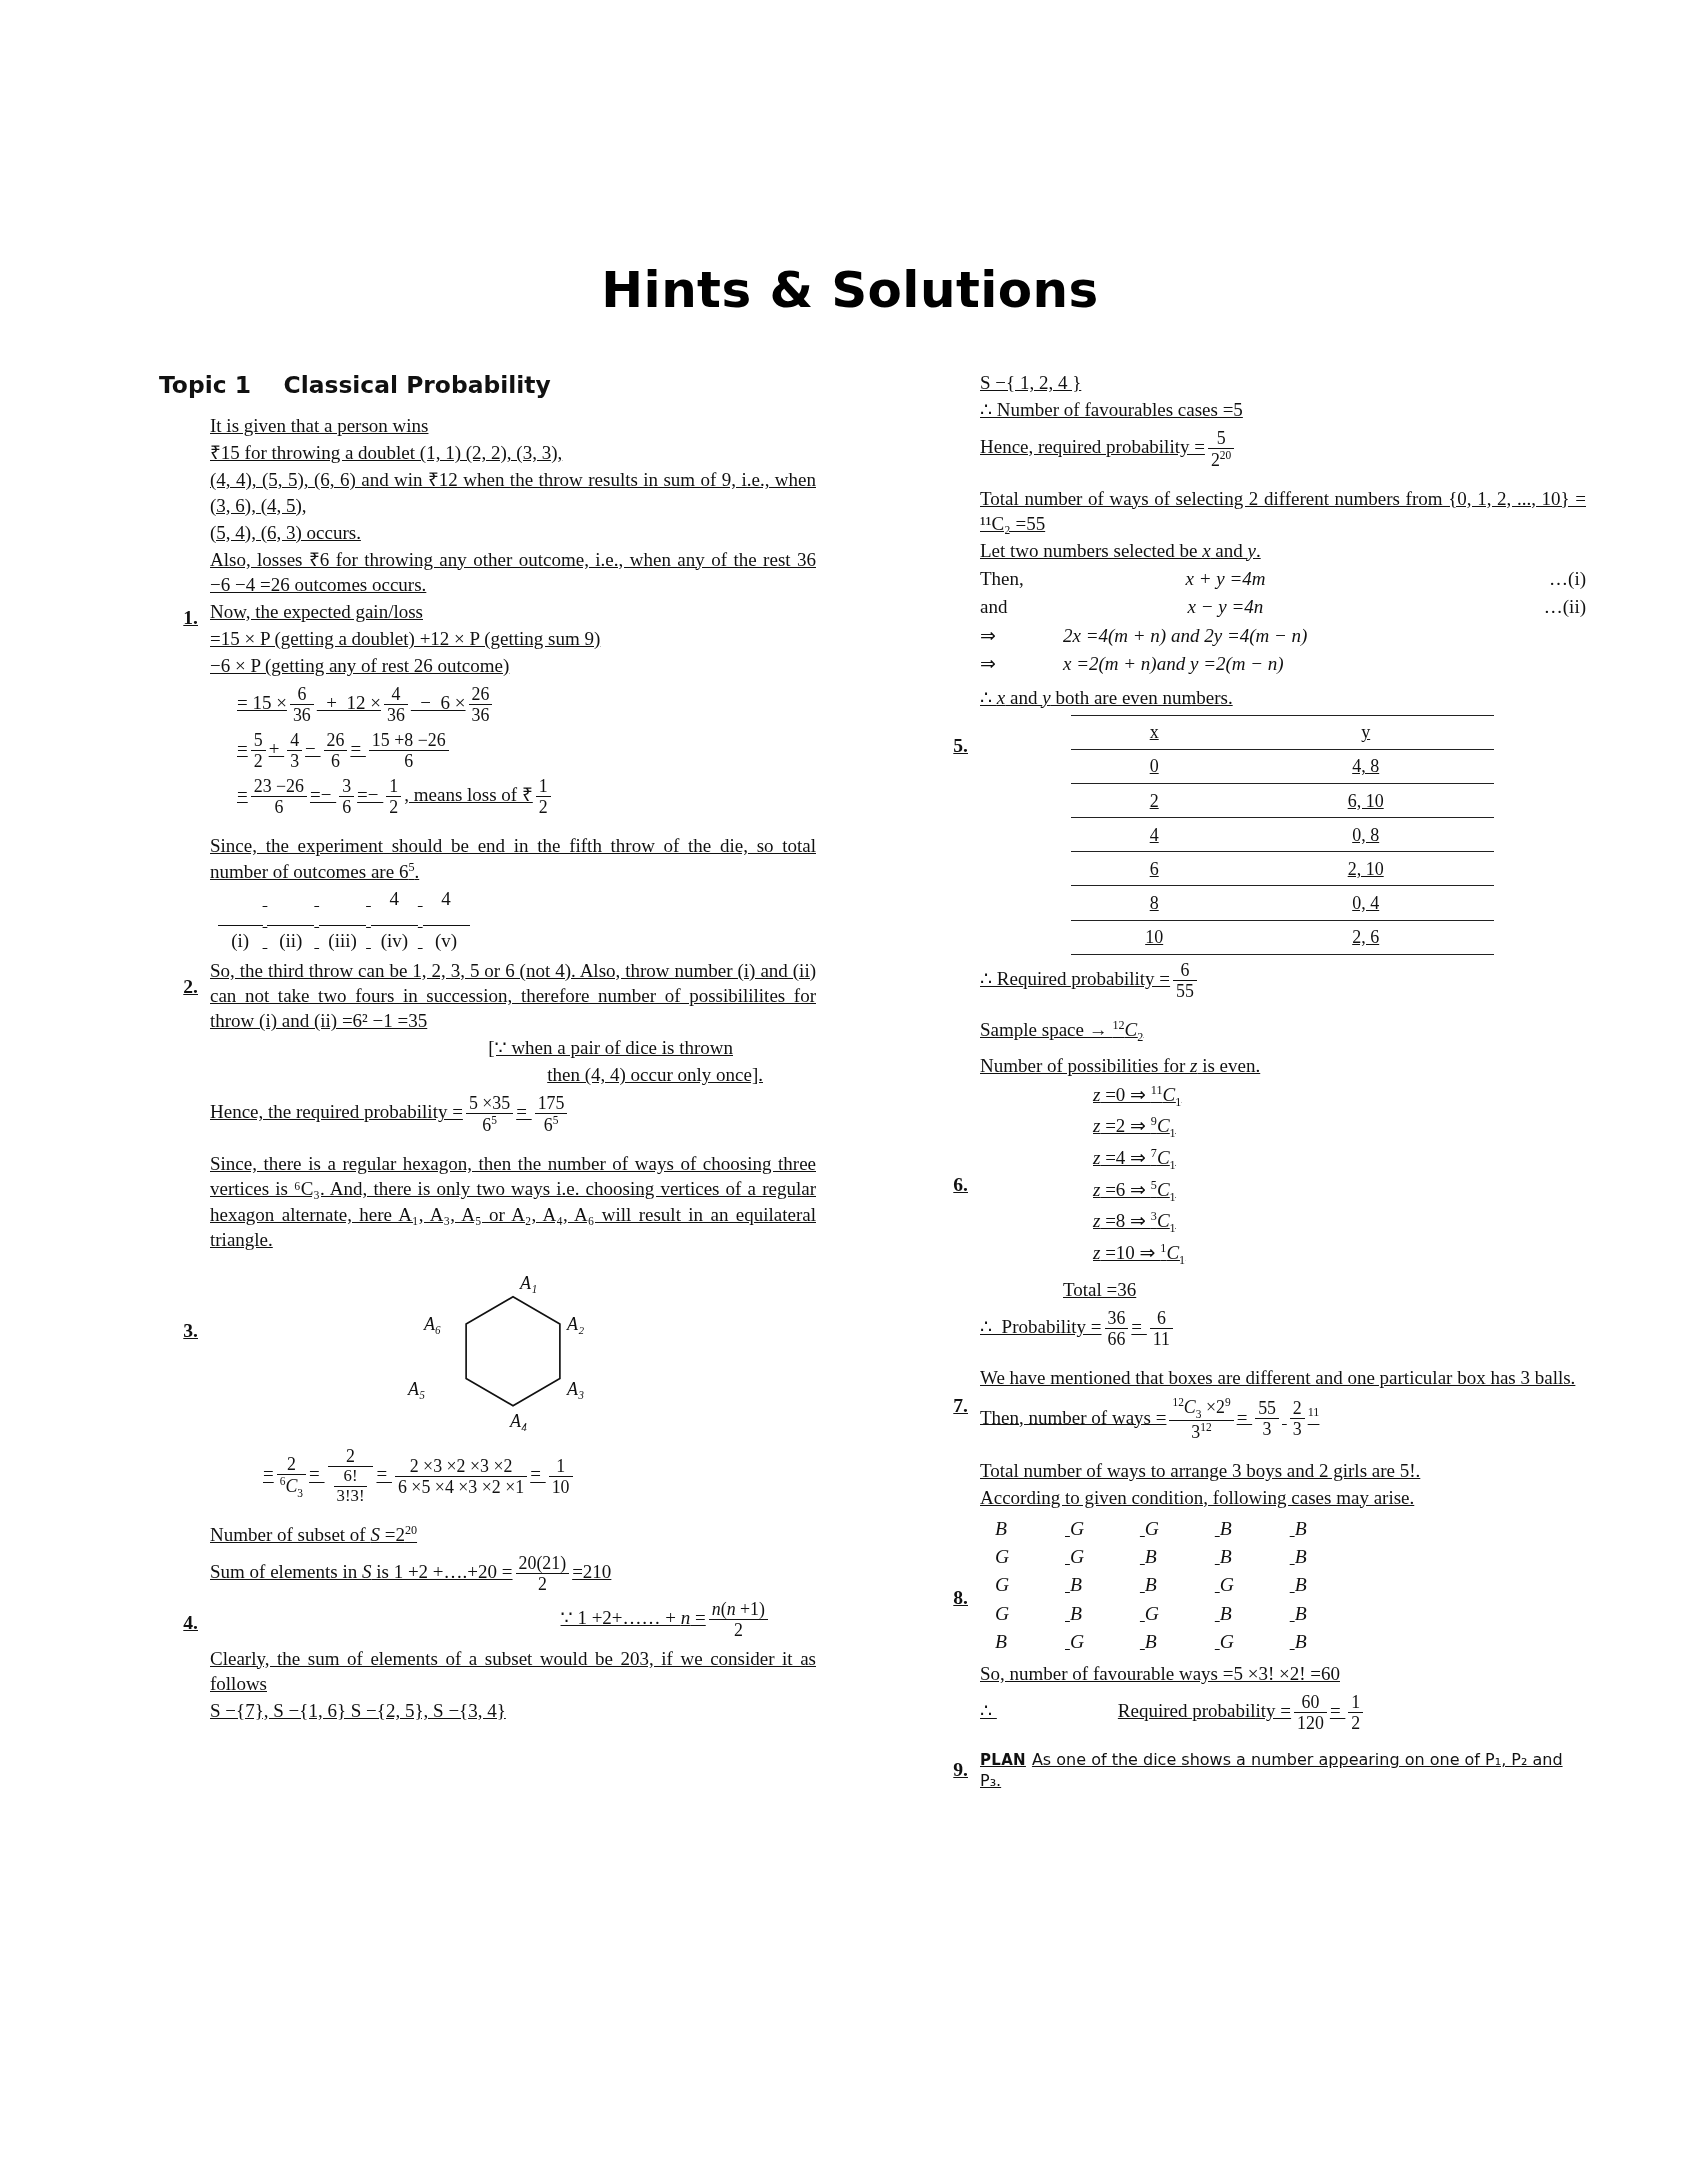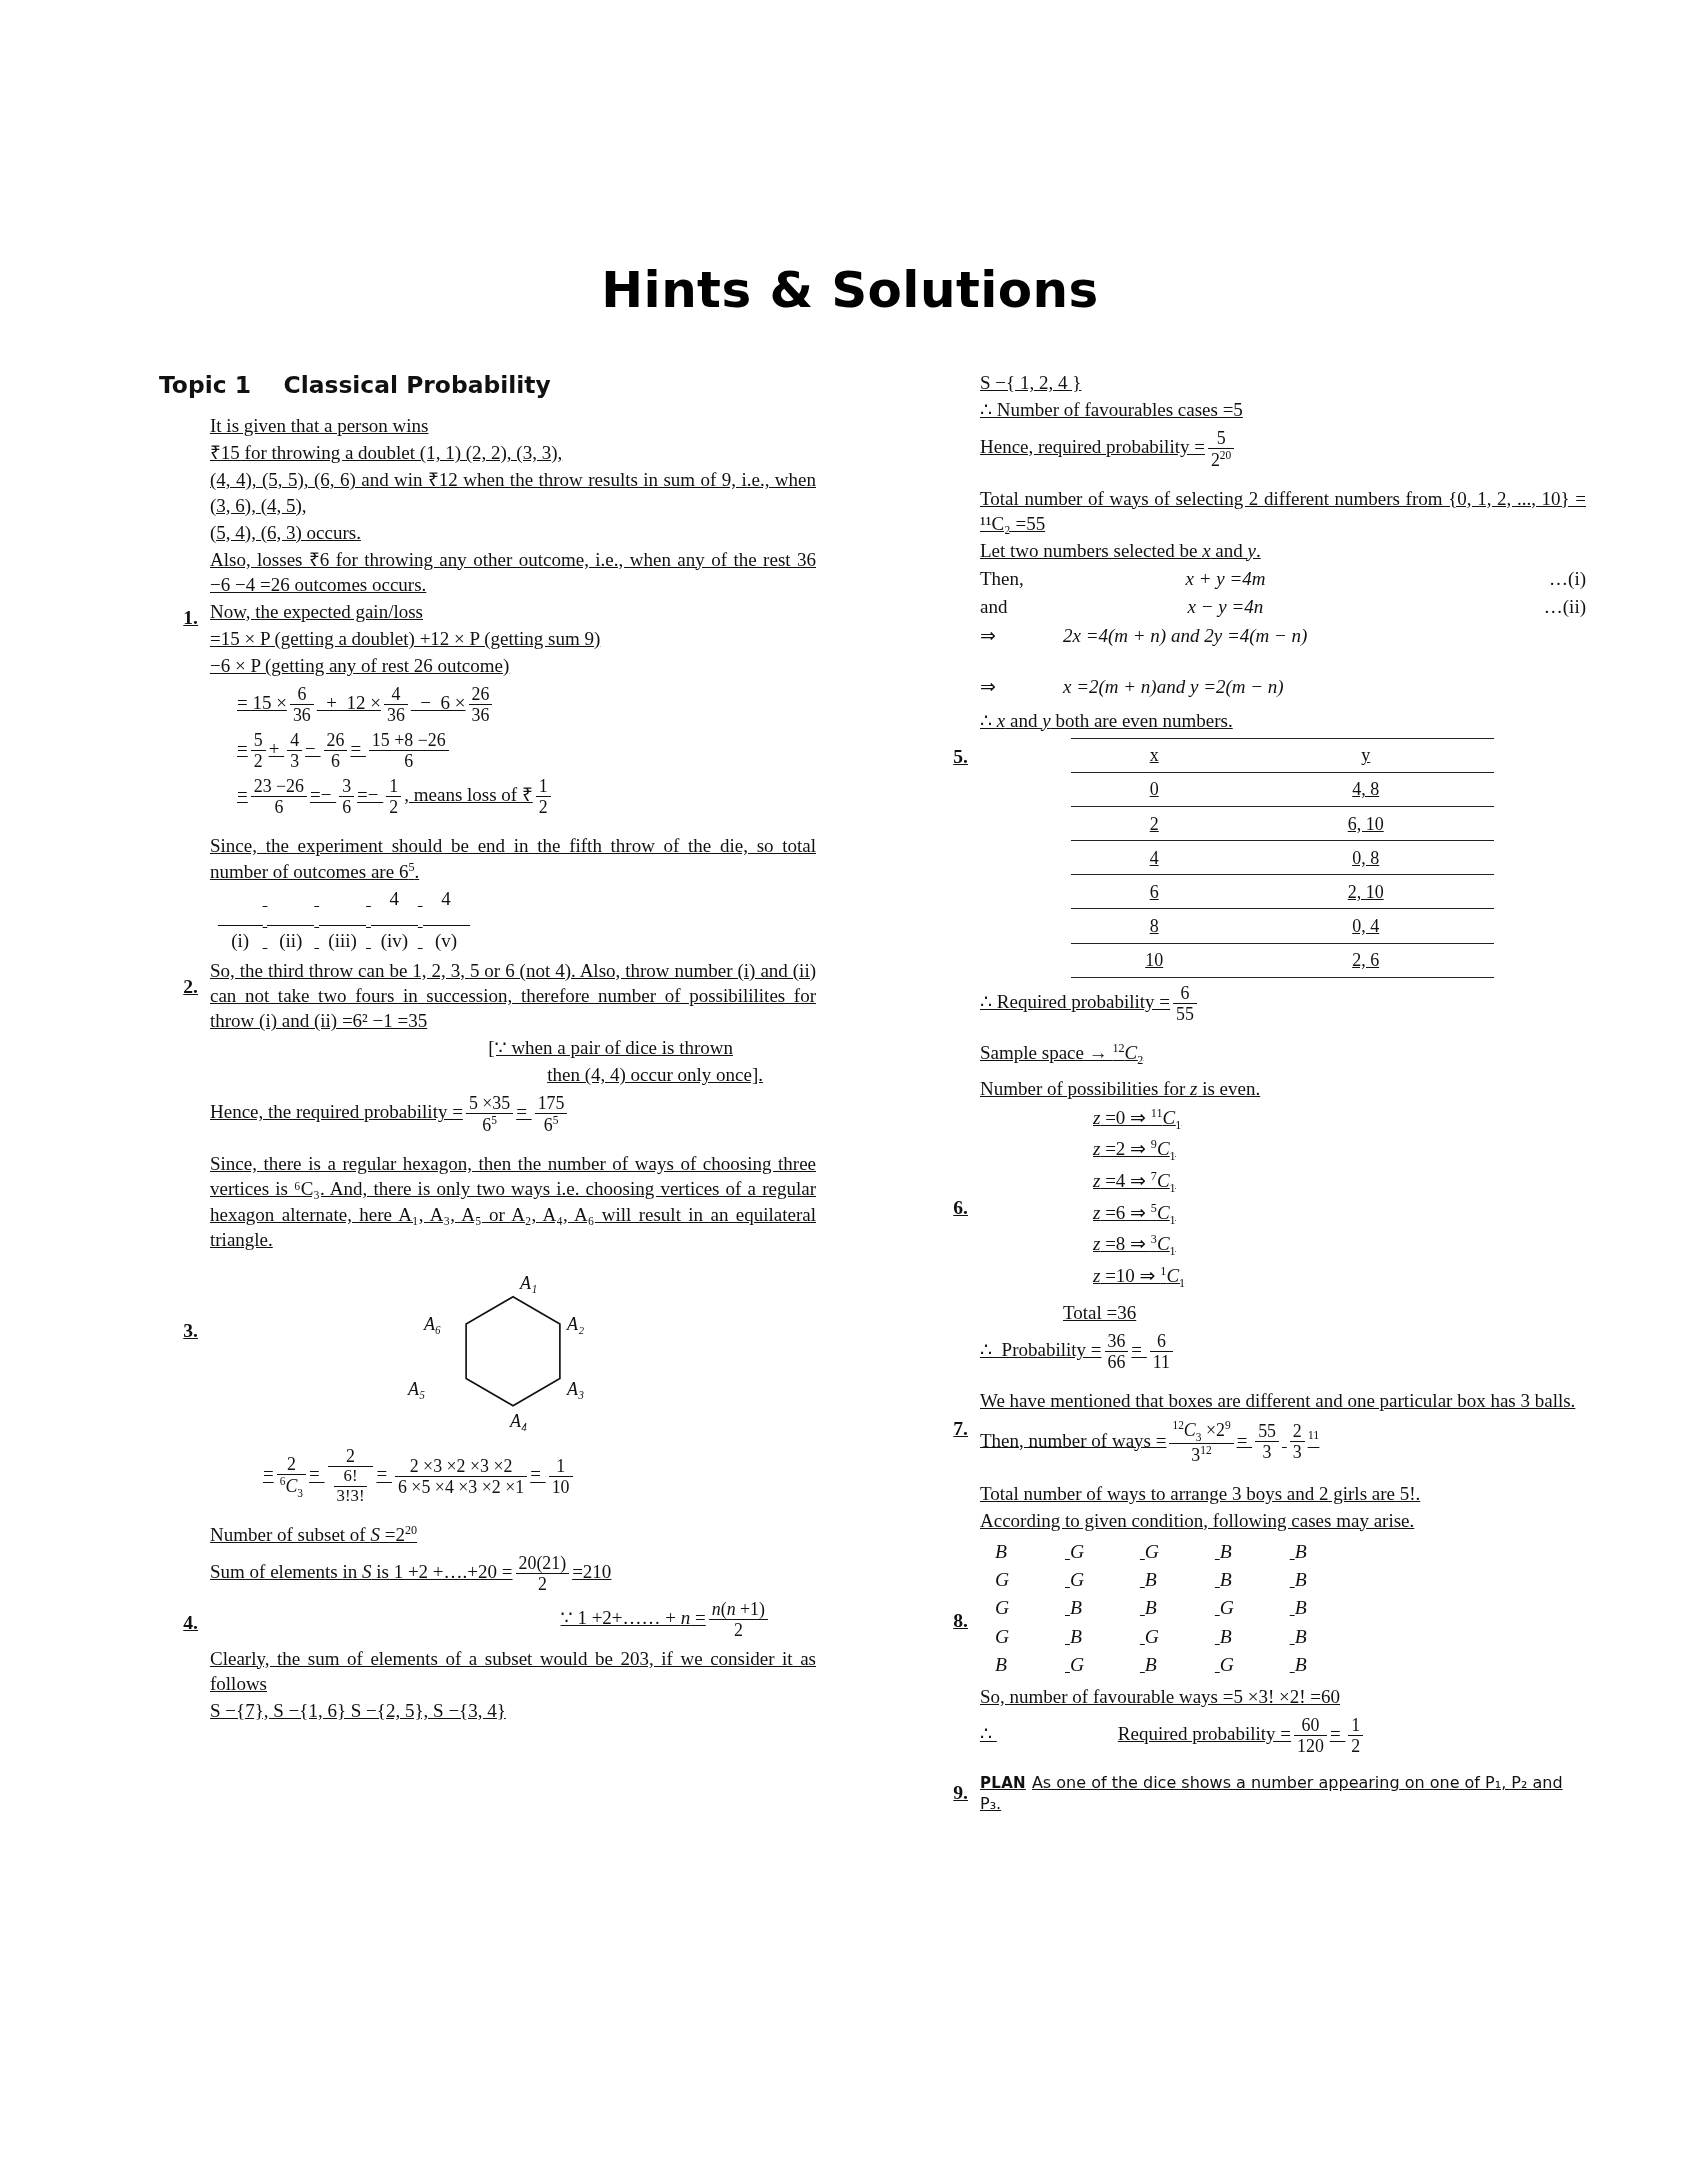--- a/index.html
+++ b/index.html
@@ -287,21 +287,21 @@
     <div class="item">
       <div class="num">5.</div>
       <div class="body just">
         <p class="l">Total number of ways of selecting 2 different numbers from {0, 1, 2, ..., 10} = ¹¹C₂ =55</p>
         <p class="l">Let two numbers selected be <span class="it">x</span> and <span class="it">y</span>.</p>
 
         <div style="position:relative; line-height:1.5;">
           <div><span style="display:inline-block;width:83px;">Then,</span><span style="display:inline-block;width:325px;text-align:center;" class="it">x + y =4m</span><span style="float:right;">…(i)</span></div>
           <div><span style="display:inline-block;width:83px;">and</span><span style="display:inline-block;width:325px;text-align:center;" class="it">x − y =4n</span><span style="float:right;">…(ii)</span></div>
           <div><span style="display:inline-block;width:83px;">⇒</span><span style="display:inline-block;" class="it">2x =4(m + n) and  2y =4(m − n)</span></div>
-          <div><span style="display:inline-block;width:83px;">⇒</span><span style="display:inline-block;margin-top:23px;" class="it">x =2(m + n)and  y =2(m − n)</span></div>
+          <div><span style="display:inline-block;width:83px;">⇒</span><span style="display:inline-block;" class="it">x =2(m + n)and  y =2(m − n)</span></div>
         </div>
 
         <p class="l" style="margin-top:6px;">∴ <span class="it">x</span> and <span class="it">y</span> both are even numbers.</p>
 
         <table class="xytable">
           <thead>
             <tr>
               <th>x</th>
               <th>y</th>
             </tr>

